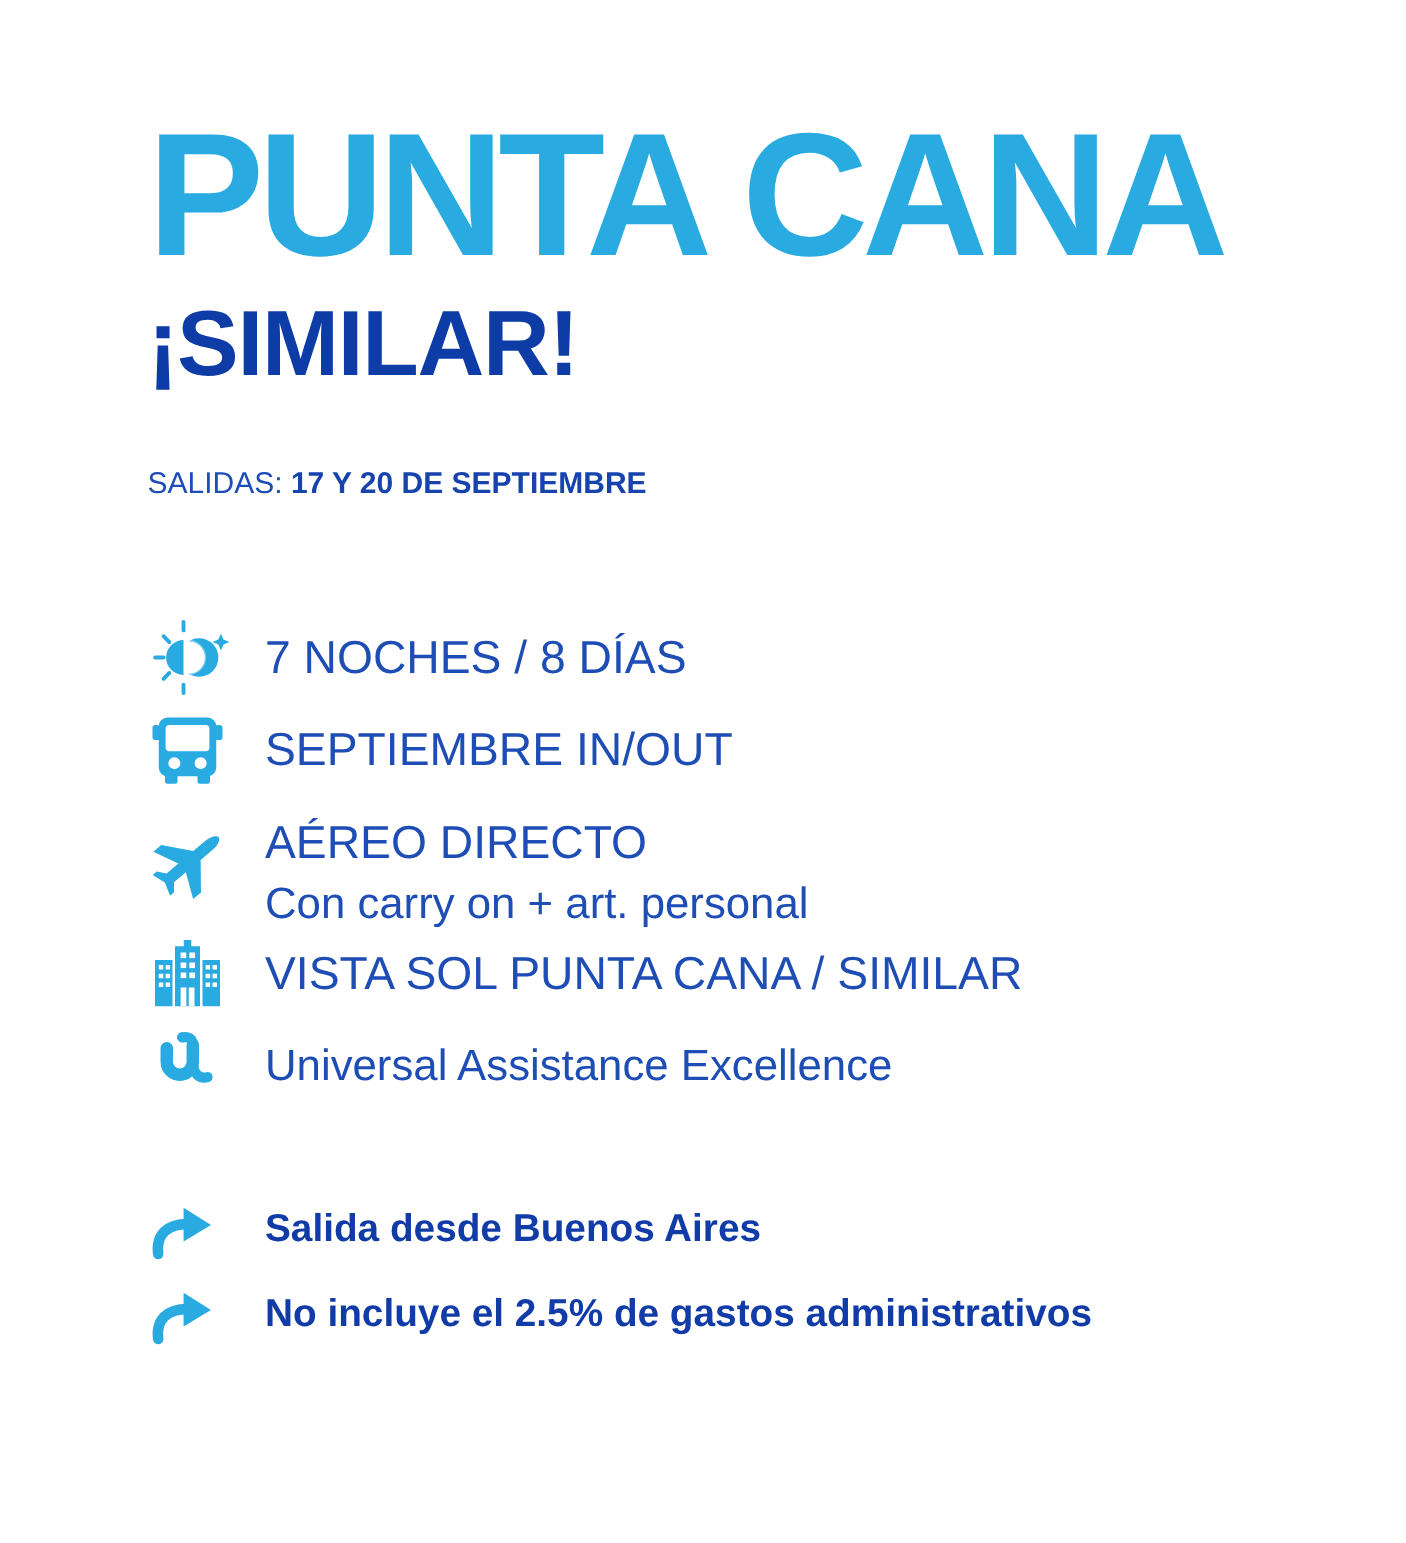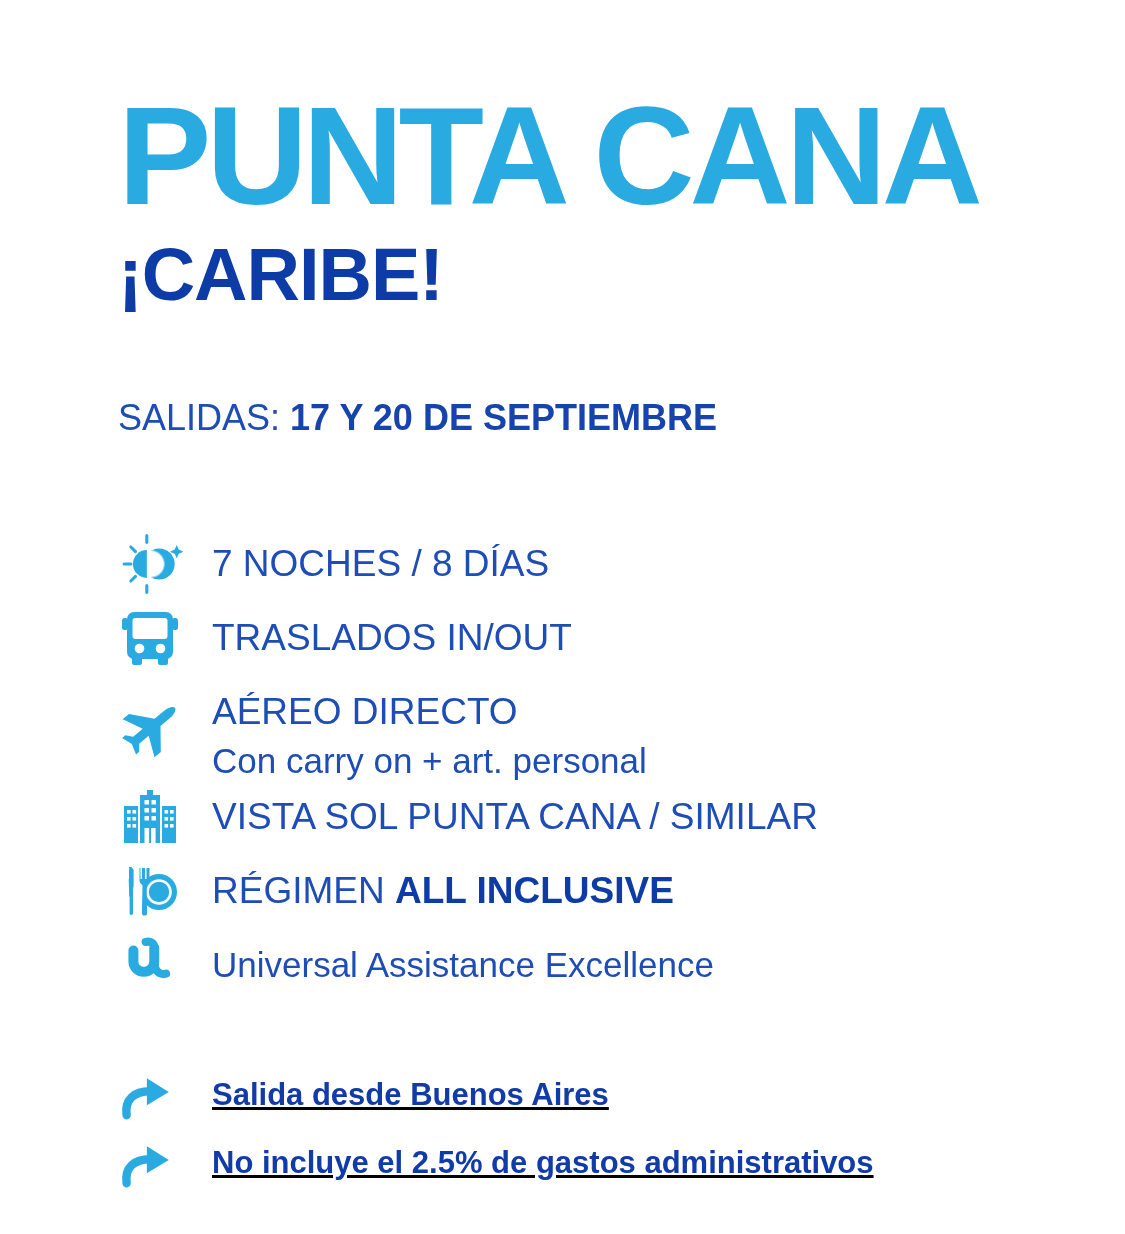--- a/index.html
+++ b/index.html
@@ -17,43 +17,43 @@
   }
   .content{padding:86px 40px 0 118px;}
   .title{
     font-size:140px;font-weight:800;line-height:1;
     letter-spacing:-5px;color:var(--light-blue);white-space:nowrap;
   }
   .subtitle{
     margin-top:8px;font-size:74px;font-weight:800;line-height:1.1;
     letter-spacing:-1px;color:var(--dark-blue);
   }
-  .departures{margin-top:82px;font-size:36px;line-height:1.15;color:var(--body-blue);white-space:nowrap;}
+  .departures{margin-top:58px;font-size:24px;line-height:1.15;color:var(--body-blue);white-space:nowrap;}
   .departures .dates{font-weight:800;color:#1643AC;}
   .features{margin-top:92px;}
   .feature{display:flex;align-items:center;margin-bottom:8px;}
   .icon-box{width:72px;min-width:72px;height:66px;display:flex;align-items:center;justify-content:flex-start;margin-right:22px;}
   .ftext-col{display:flex;flex-direction:column;}
   .ftext{font-size:37px;line-height:66px;color:var(--body-blue);white-space:nowrap;}
   .ftext .bold-part{font-weight:800;color:var(--dark-blue);}
   .fsub{font-size:35px;line-height:31px;color:var(--body-blue);}
   .notes{margin-top:70px;}
-  .note{display:flex;align-items:center;height:54px;margin-bottom:14px;text-decoration:underline;}
+  .note{display:flex;align-items:center;height:54px;margin-bottom:14px;}
   .note .icon-box{height:54px;}
   .ntext{font-size:31px;font-weight:800;color:#113BA6;white-space:nowrap;}
   svg{display:block;}
 </style>
 </head>
 <body>
 
 <div class="page">
   <div class="content">
 
     <div class="title">PUNTA CANA</div>
-    <div class="subtitle">¡CARIBE!</div>
+    <div class="subtitle">¡SIMILAR!</div>
 
     <div class="departures"><span>SALIDAS: </span><span class="dates">17 Y 20 DE SEPTIEMBRE</span></div>
 
     <div class="features">
 
       <div class="feature">
         <div class="icon-box">
           <svg width="70" height="66" viewBox="0 0 64 64">
             <g fill="#29ABE2" stroke="#29ABE2">
               <path d="M26 18.5 a13.5 13.5 0 0 0 0 27 z" stroke="none"></path>
@@ -87,21 +87,21 @@
               <rect x="14" y="50" width="10" height="9" rx="2"></rect>
               <rect x="40" y="50" width="10" height="9" rx="2"></rect>
               <rect x="9" y="6" width="46" height="47" rx="7"></rect>
             </g>
             <rect x="14.5" y="12" width="35" height="21" rx="3" fill="#ffffff"></rect>
             <circle cx="21.5" cy="42.5" r="4.8" fill="#ffffff"></circle>
             <circle cx="42.5" cy="42.5" r="4.8" fill="#ffffff"></circle>
           </svg>
         </div>
         <div class="ftext-col">
-          <div class="ftext">TRASLADOS IN/OUT</div>
+          <div class="ftext">SEPTIEMBRE IN/OUT</div>
         </div>
       </div>
 
       <div class="feature">
         <div class="icon-box">
           <svg width="68" height="66" viewBox="0 0 64 64">
             <g transform="rotate(-40 32 32)">
               <path fill="#29ABE2" d="M61 32c0-2.5-5-4.5-9-4.5H39L23 8h-8l9 19.5H12l-5-6H3l3.5 10.5L3 42.5h4l5-6h12L15 56h8l16-19.5h13c4 0 9-2 9-4.5z"></path>
             </g>
           </svg>
@@ -143,38 +143,20 @@
               <rect x="26.5" y="43" width="4.6" height="15"></rect>
                 <rect x="33" y="43" width="4.6" height="15"></rect>
             </g>
           </svg>
         </div>
         <div class="ftext-col">
           <div class="ftext">VISTA SOL PUNTA CANA / SIMILAR</div>
         </div>
       </div>
 
-      <div class="feature">
-        <div class="icon-box">
-          <svg width="64" height="66" viewBox="0 0 64 64">
-            <circle cx="41" cy="33" r="18" fill="#29ABE2"></circle>
-            <circle cx="41" cy="33" r="11.5" fill="none" stroke="#ffffff" stroke-width="2.6"></circle>
-            <rect x="18" y="10" width="9" height="46" fill="#ffffff"></rect>
-            <g fill="#29ABE2">
-              <path d="M10 9 c3.5 6 3.5 14 0 20 l1 27 a2.5 2.5 0 0 0 3.5 0 l1-27 c-3.5-6-3.5-14 0-20 z" transform="translate(2,0) scale(0.62) translate(4,4)"></path>
-              <rect x="11" y="9" width="4.6" height="21" rx="2.3"></rect>
-              <rect x="11.6" y="28" width="3.4" height="28" rx="1.7"></rect>
-              <path d="M20.5 9 v12 a5.5 5.5 0 0 0 3 5 l-0.6 28 a2.6 2.6 0 0 0 5.2 0 L27.5 26 a5.5 5.5 0 0 0 3-5 V9 h-3 v11 h-1.5 V9 h-3 v11 H21.5 V9 z" transform="translate(1,0)"></path>
-            </g>
-          </svg>
-        </div>
-        <div class="ftext-col">
-          <div class="ftext"><span>RÉGIMEN </span><span class="bold-part">ALL INCLUSIVE</span></div>
-        </div>
-      </div>
 
       <div class="feature">
         <div class="icon-box">
           <svg width="58" height="66" viewBox="0 0 64 64">
             <g fill="none" stroke="#29ABE2" stroke-linecap="round">
               <path d="M17 16 v12 a11.5 11.5 0 0 0 23 0 V13" stroke-width="11"></path>
               <path d="M40 13 c0-5.5-4-7.5-9.5-6.5" stroke-width="9"></path>
               <path d="M40 28 c0 11 6.5 15.5 13 13.5" stroke-width="9"></path>
             </g>
           </svg>

